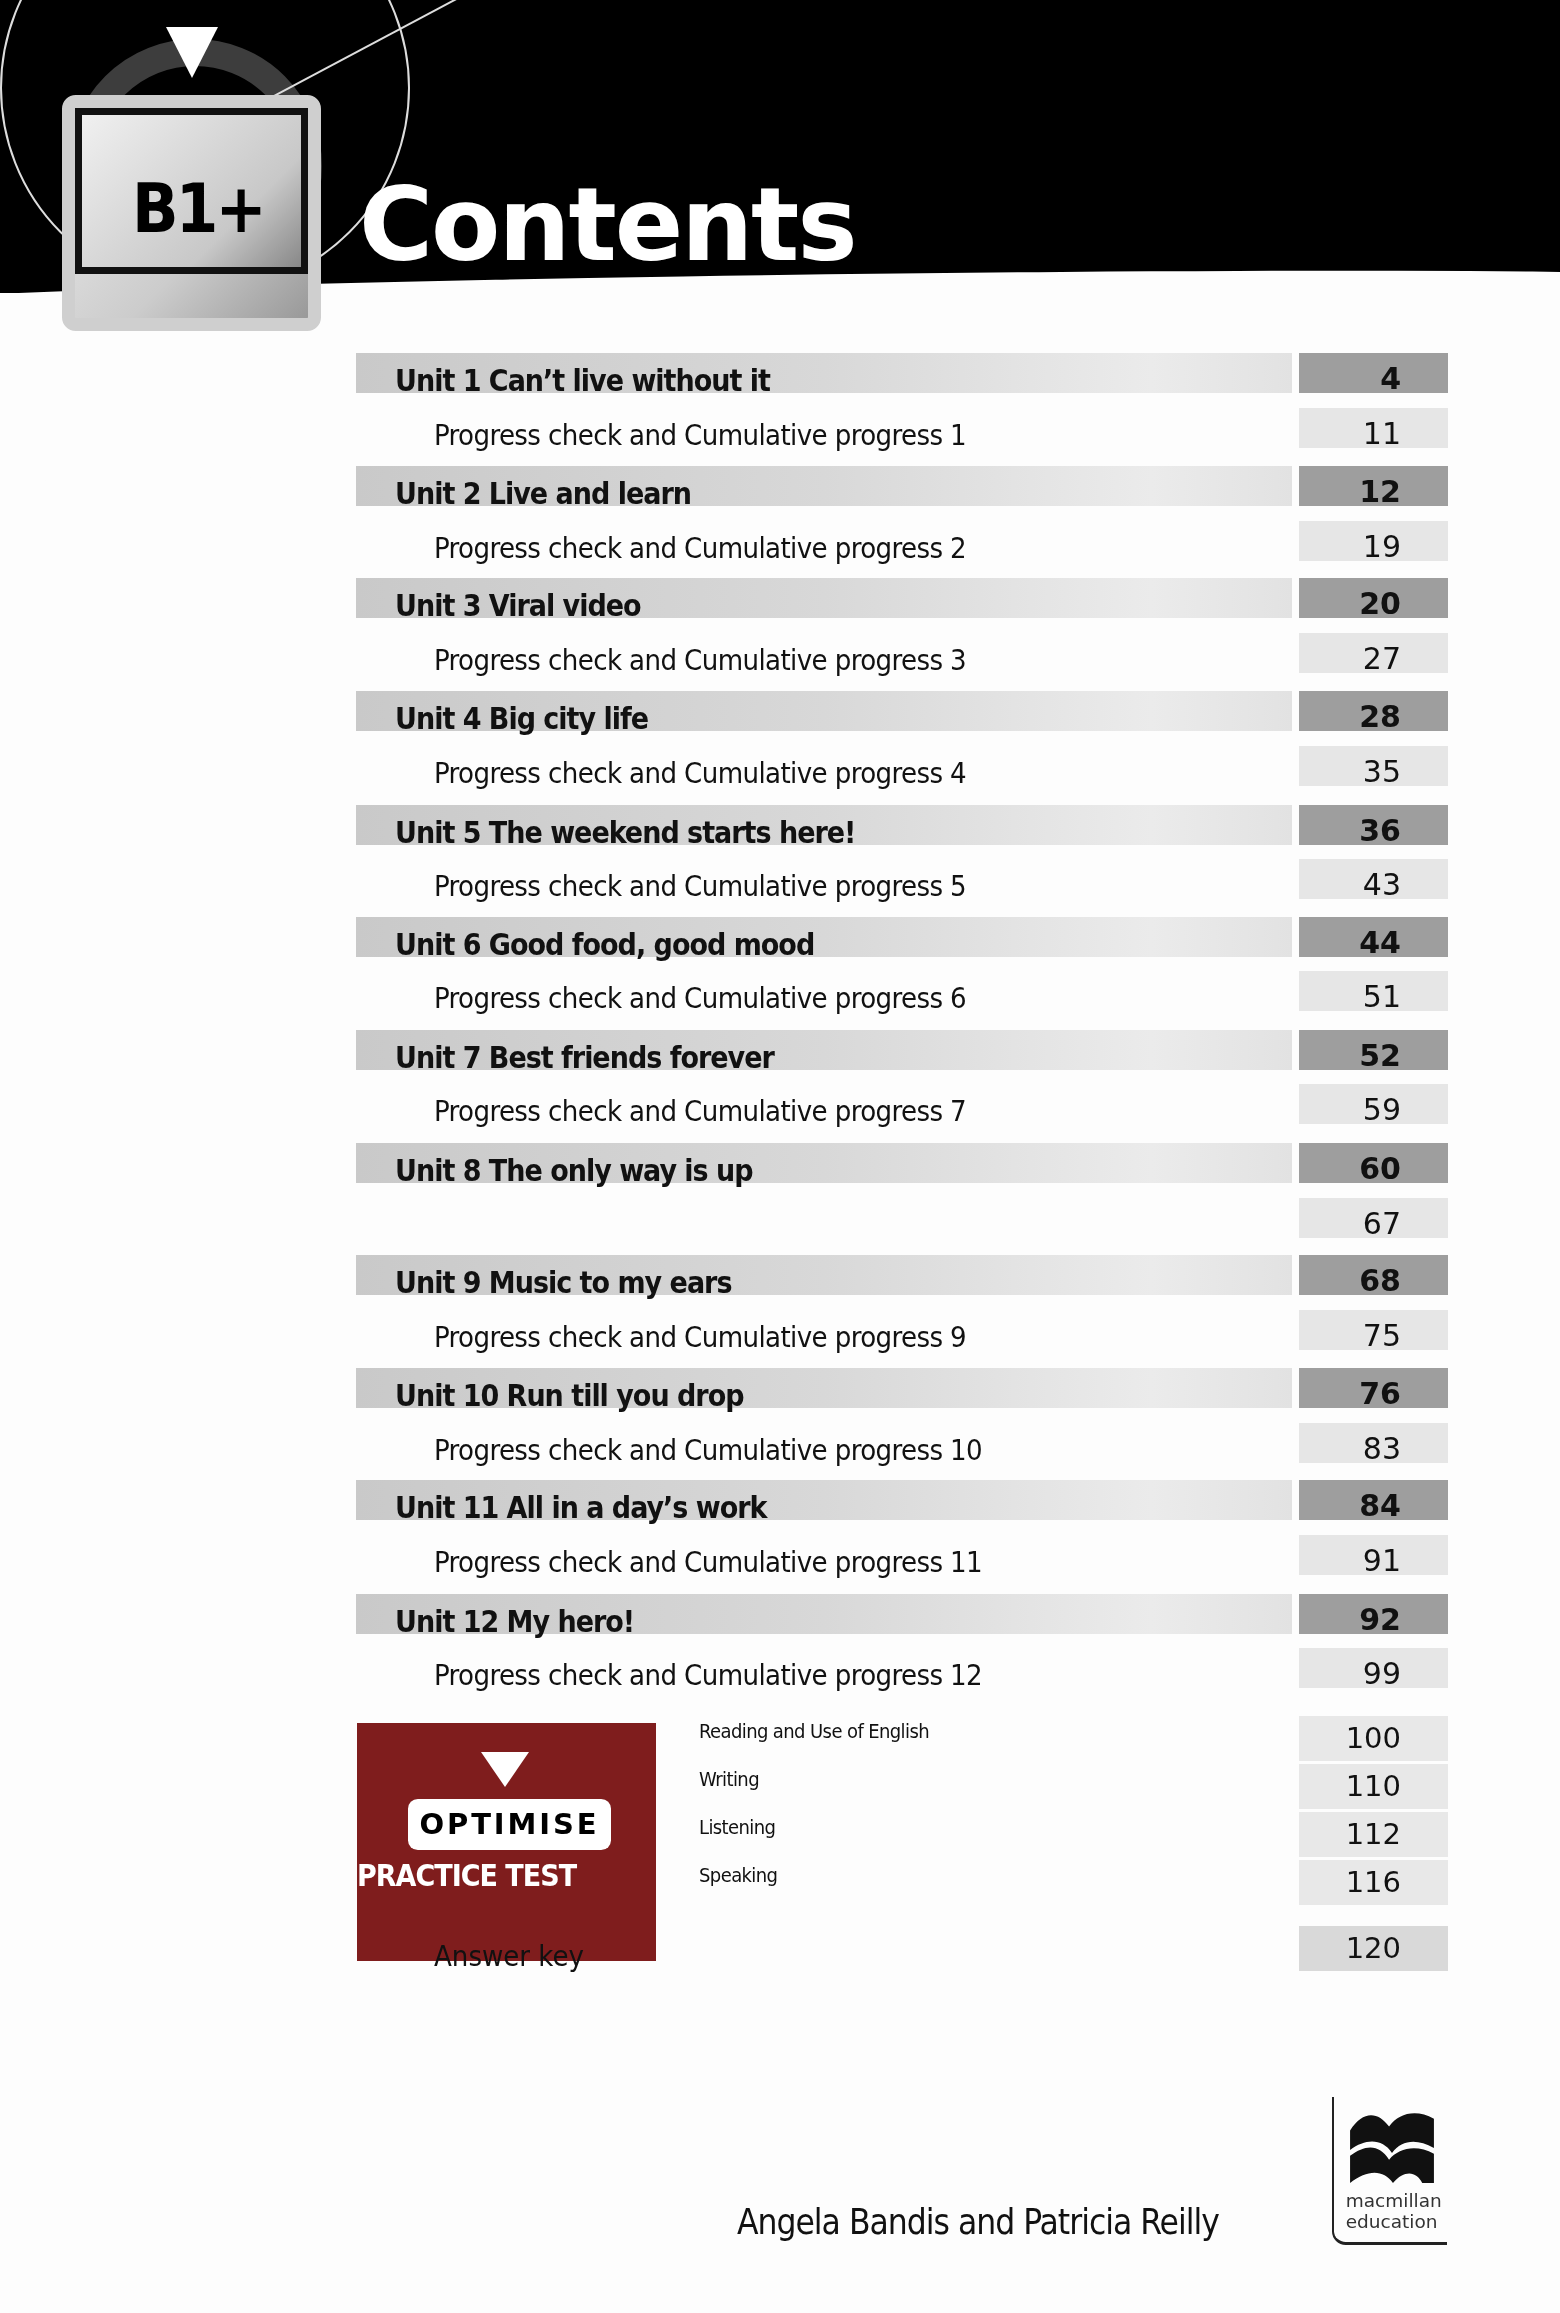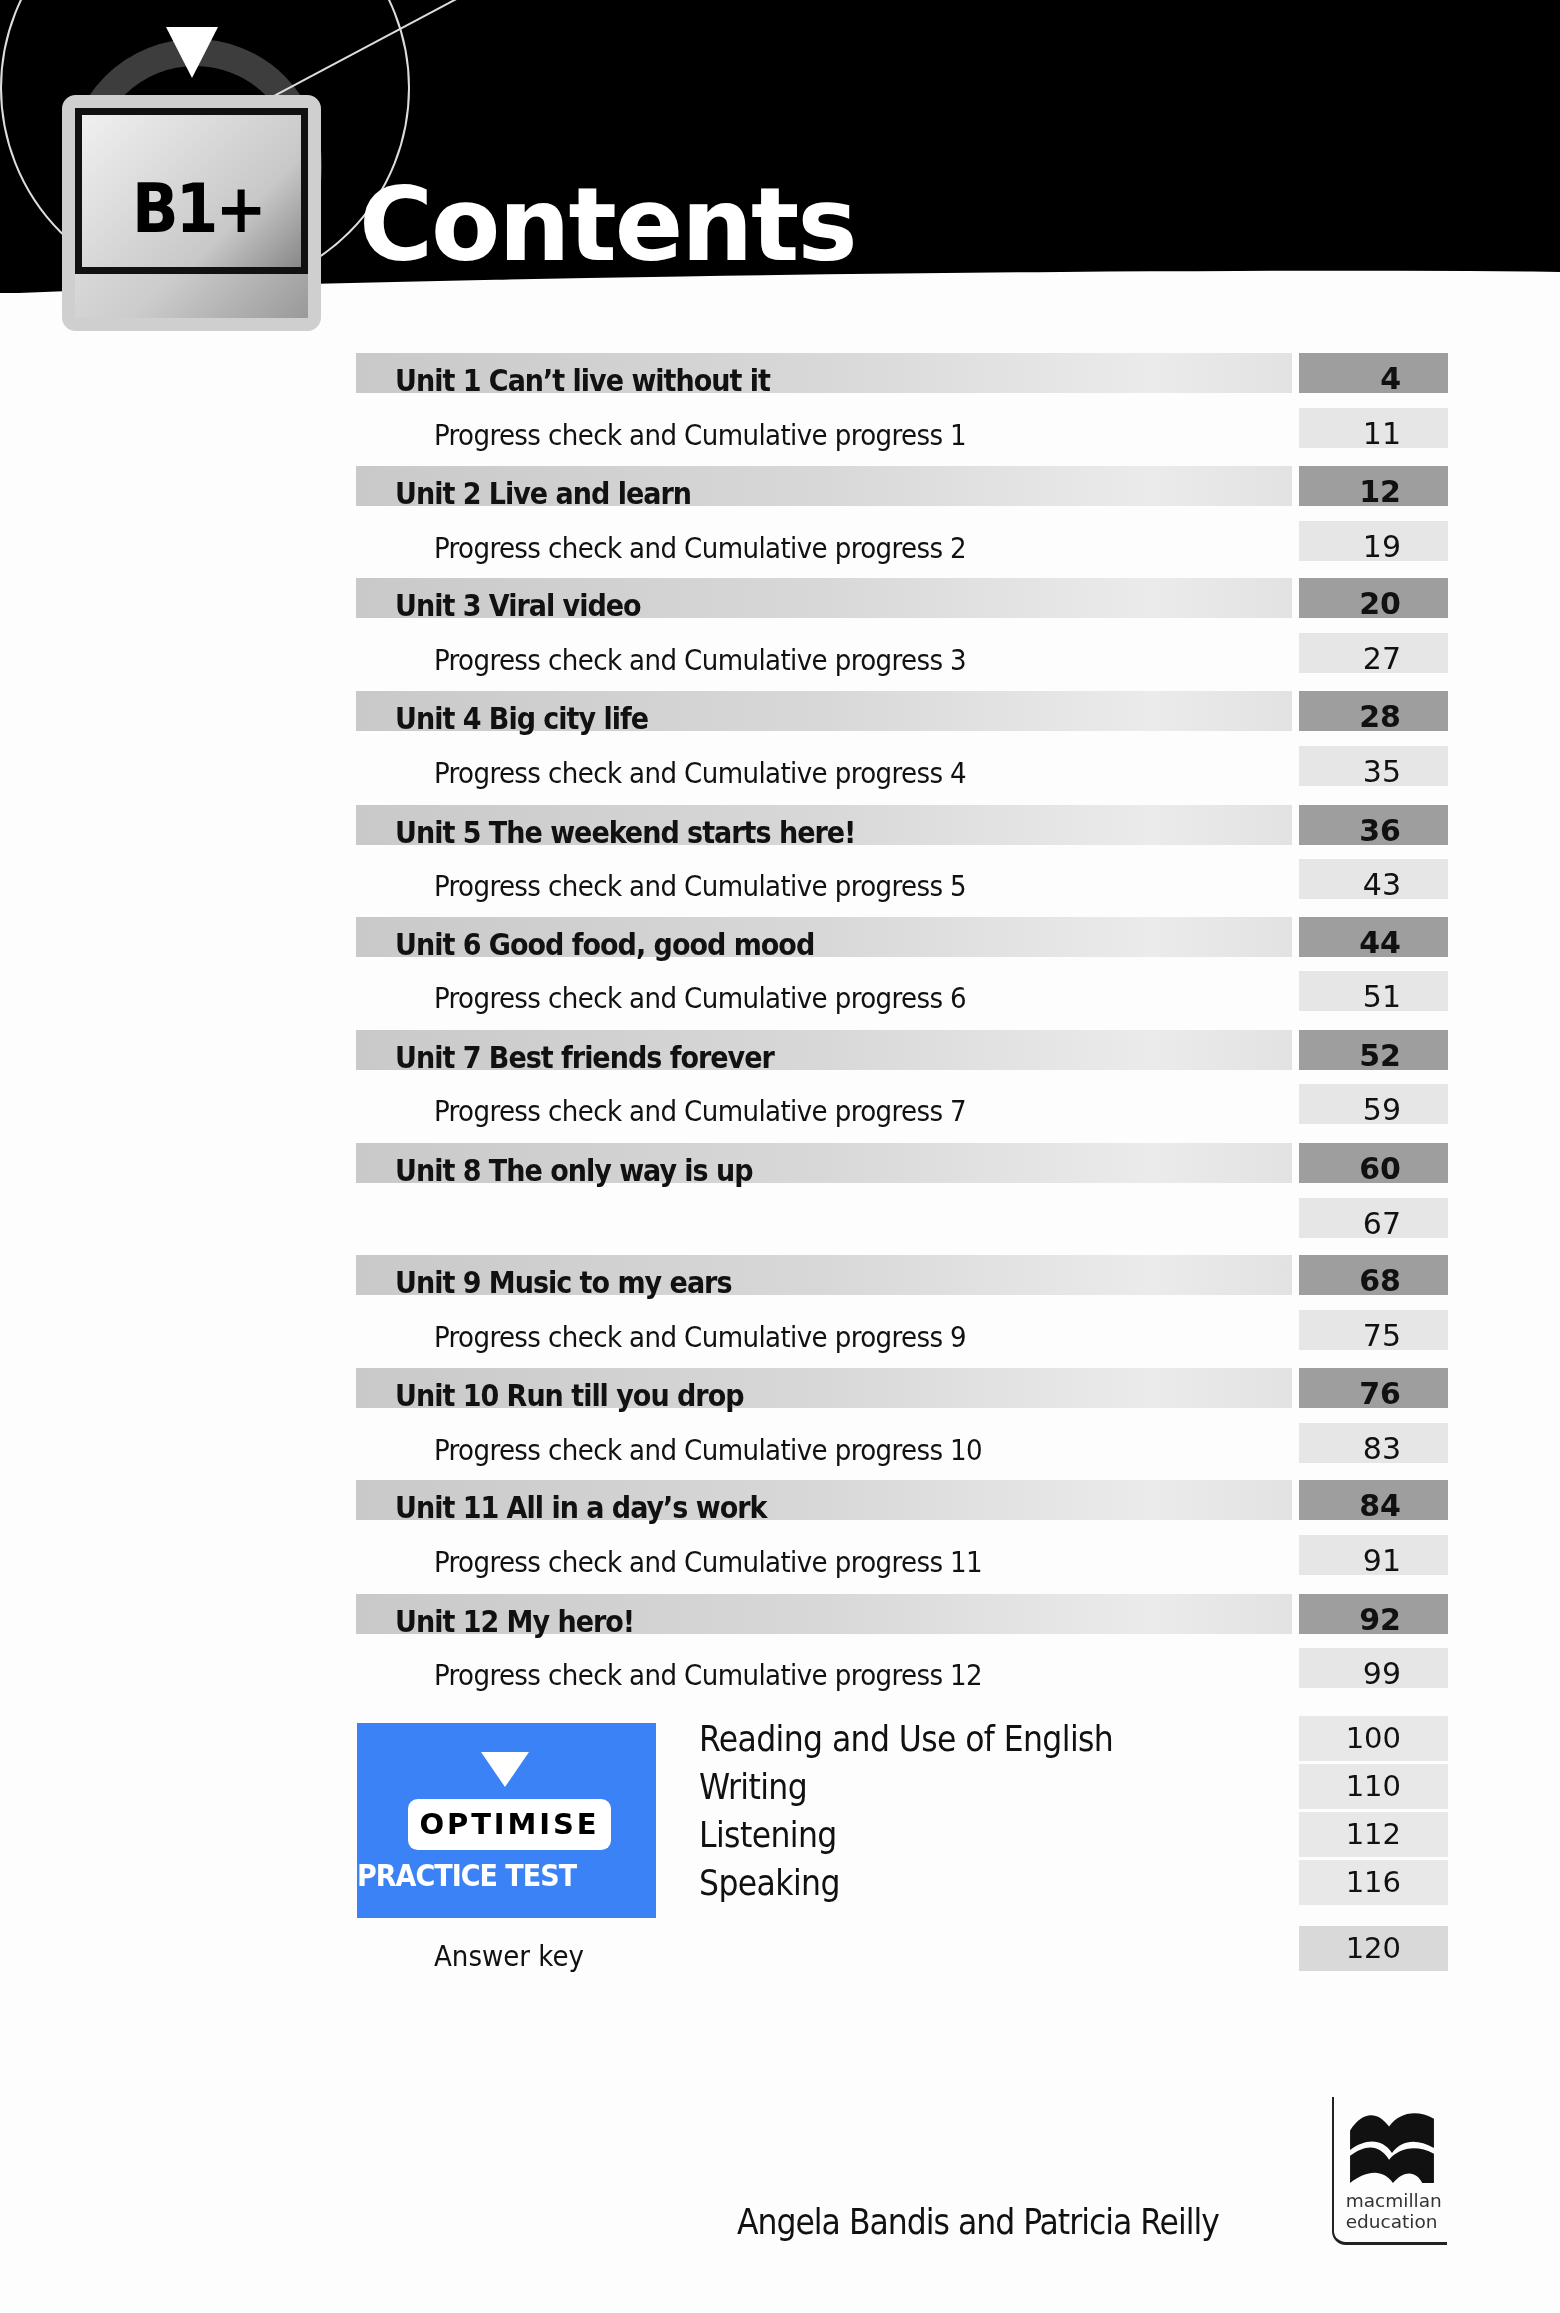--- a/index.html
+++ b/index.html
@@ -30,28 +30,28 @@
                background: linear-gradient(90deg, #c9c9c9 0%, #d8d8d8 50%, #ebebeb 85%, #e2e2e2 100%); }
   .unit-title { position: absolute; left: 39px; top: 9.8px; font-size: 30px; font-weight: bold; letter-spacing: -1px;
                 font-family: "DejaVu Sans Condensed", "DejaVu Sans", sans-serif; white-space: nowrap; }
   .sub-title { position: absolute; left: 78px; top: 9.8px; font-size: 29px; letter-spacing: -0.6px;
                font-family: "DejaVu Sans Condensed", "DejaVu Sans", sans-serif; white-space: nowrap; }
   .page-box { position: absolute; left: 943px; top: 0; width: 149px; height: 100%; text-align: right;
               padding-right: 47px; padding-top: 7.8px; font-size: 30px; }
   .page-box.unit { background: #9e9e9e; font-weight: bold; }
   .page-box.sub { background: #e6e6e6; }
 
-  .optimise { position: absolute; left: 357px; top: 1723px; width: 299px; height: 195px; background: #3b82f6; }
+  .optimise { position: absolute; left: 357px; top: 1723px; width: 299px; height: 238px; background: #7f1d1d; }
   .opt-tri { position: absolute; left: 124px; top: 29px; width: 0; height: 0;
              border-left: 24.4px solid transparent; border-right: 24.4px solid transparent; border-top: 35px solid #fff; }
   .opt-pill { position: absolute; left: 51px; top: 76px; width: 203px; height: 51px; background: #fff; border-radius: 9.8px;
               text-align: center; font-size: 29px; font-weight: bold; letter-spacing: 2.9px; padding-top: 7.8px; color: #000; }
   .opt-label { position: absolute; left: 0; width: 100%; top: 135px; text-align: left; font-size: 30px;
                font-weight: bold; color: #fff; letter-spacing: -1px; font-family: "DejaVu Sans Condensed", "DejaVu Sans", sans-serif; }
-  .exam-item { position: absolute; left: 699px; font-size: 35px; letter-spacing: -0.6px; white-space: nowrap;
+  .exam-item { position: absolute; left: 699px; font-size: 20px; letter-spacing: -0.6px; white-space: nowrap;
                font-family: "DejaVu Sans Condensed", "DejaVu Sans", sans-serif; }
   .exam-page { position: absolute; left: 1299px; width: 149px; height: 45px; background: #e8e8e8; text-align: right;
                padding-right: 47px; padding-top: 4.9px; font-size: 29px; }
   .answer-key { position: absolute; left: 434px; top: 1939px; font-size: 29px;
                 font-family: "DejaVu Sans Condensed", "DejaVu Sans", sans-serif; }
   .answer-page { position: absolute; left: 1299px; top: 1926px; width: 149px; height: 45px; background: #d9d9d9;
                  text-align: right; padding-right: 47px; padding-top: 4.9px; font-size: 29px; }
 
   .authors { position: absolute; left: 737px; top: 2202px; font-size: 35px; font-weight: normal; letter-spacing: -1px;
              font-family: "DejaVu Sans Condensed", "DejaVu Sans", sans-serif; }

